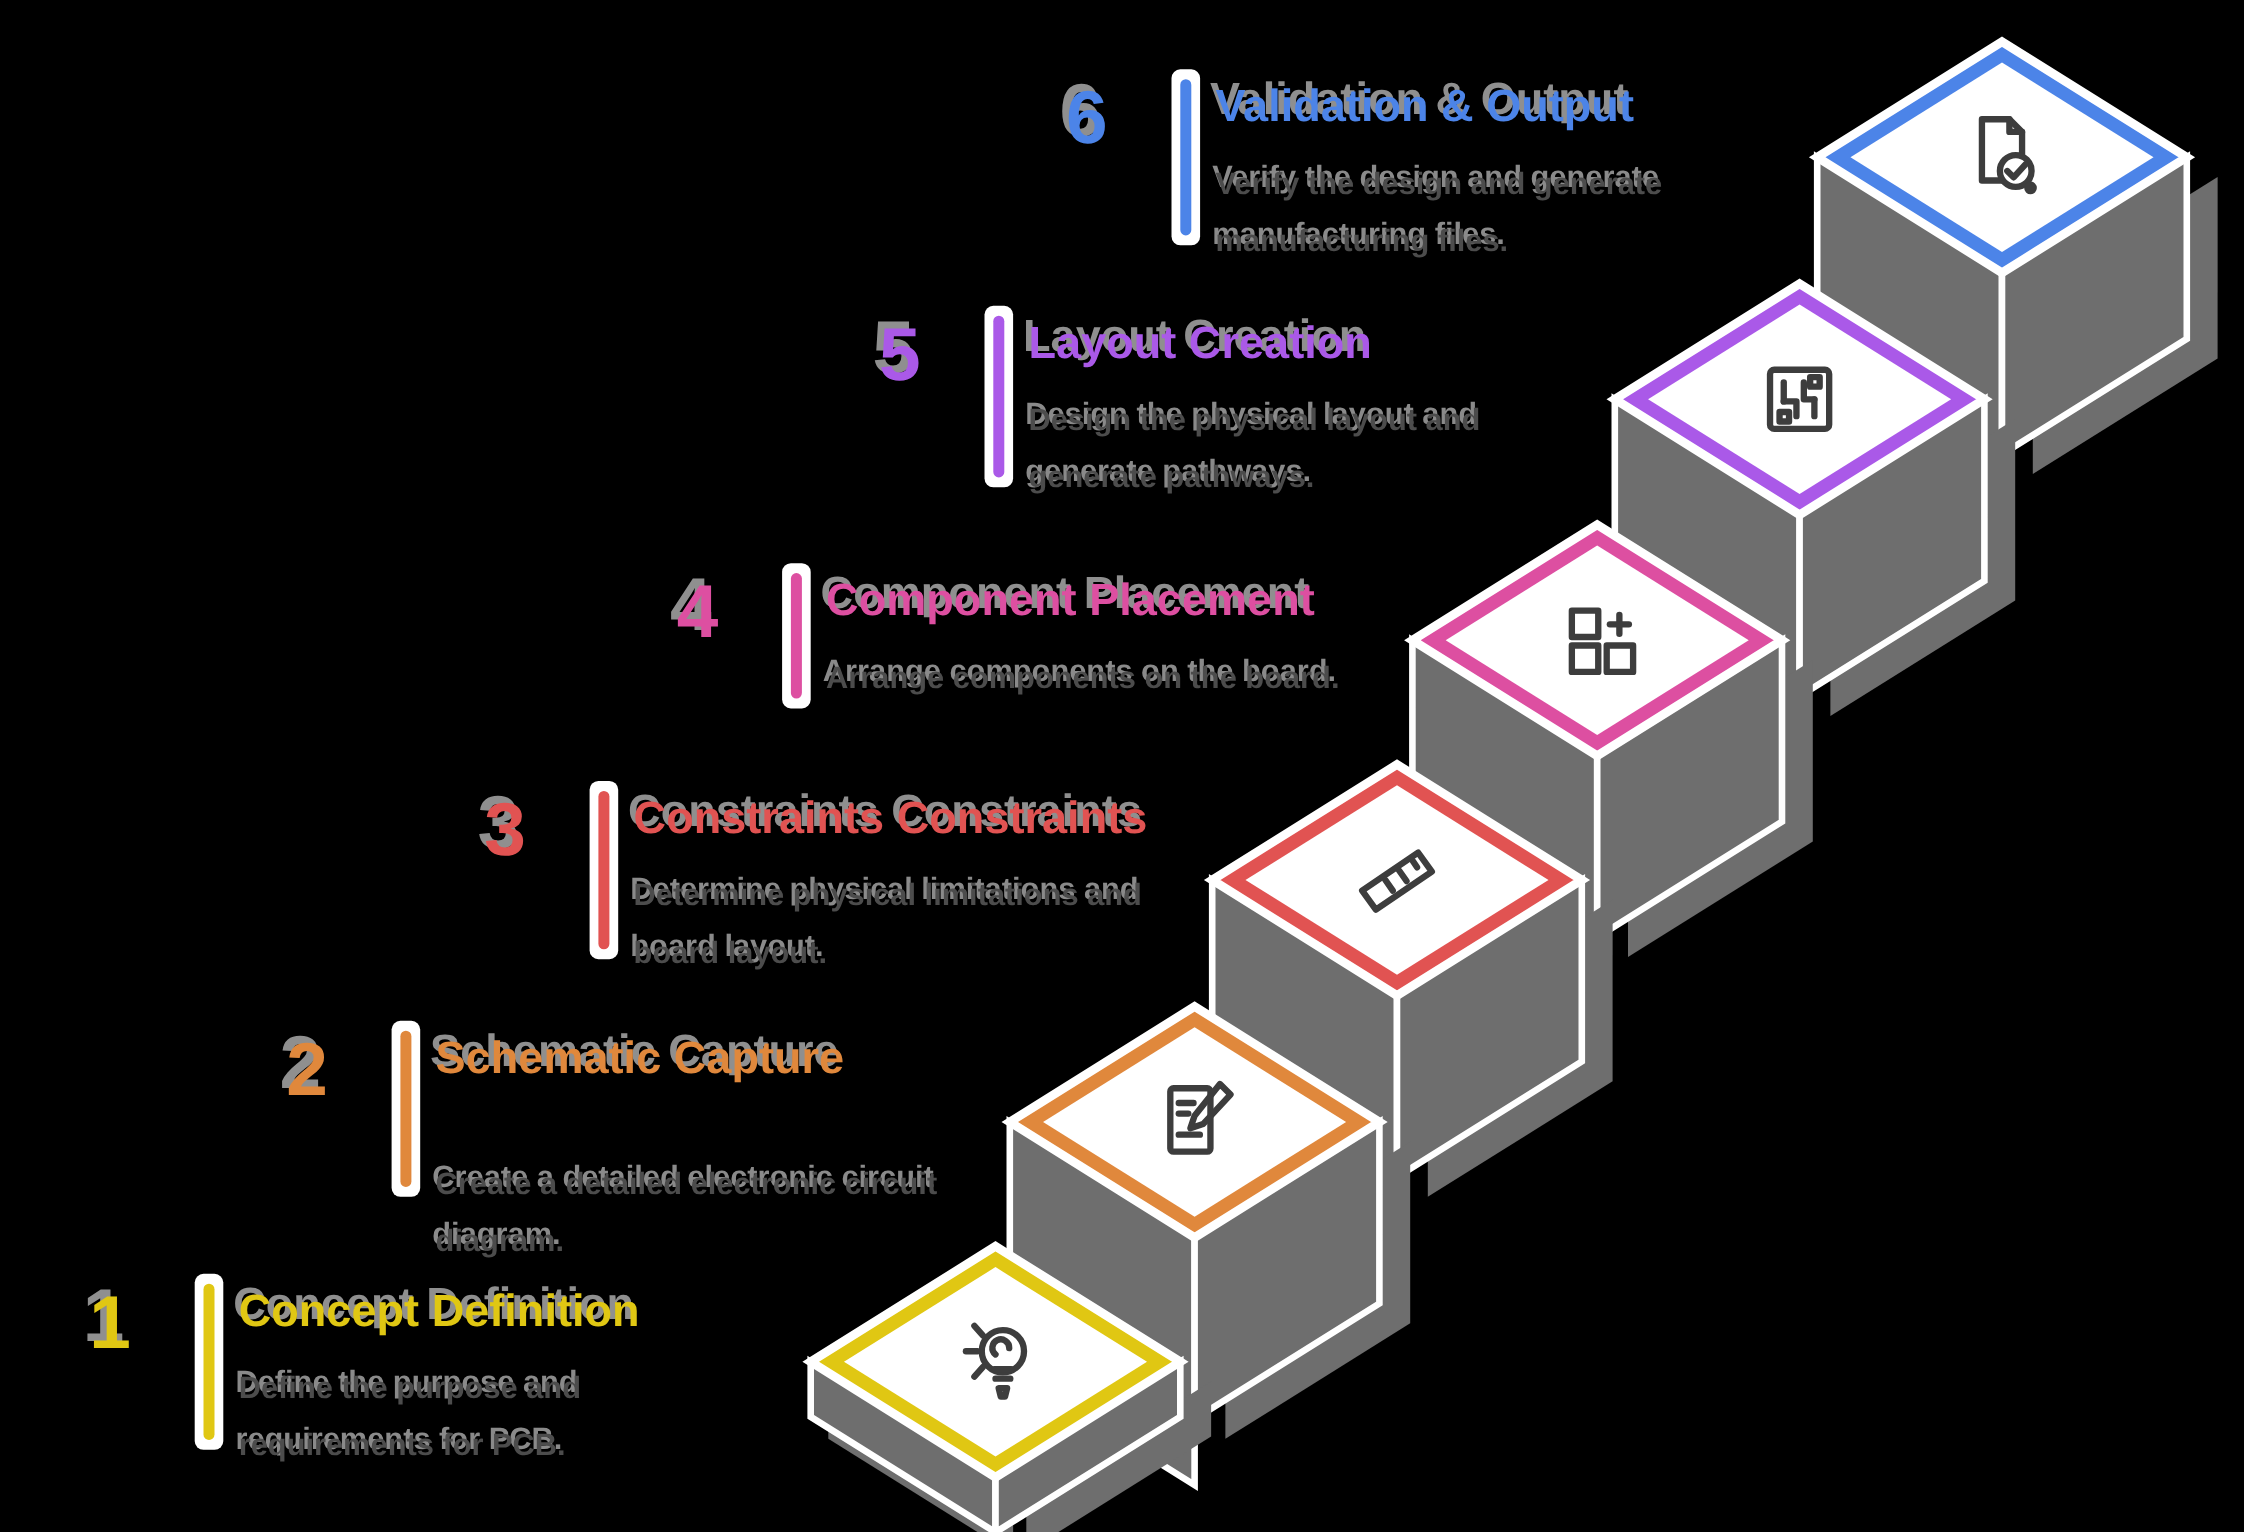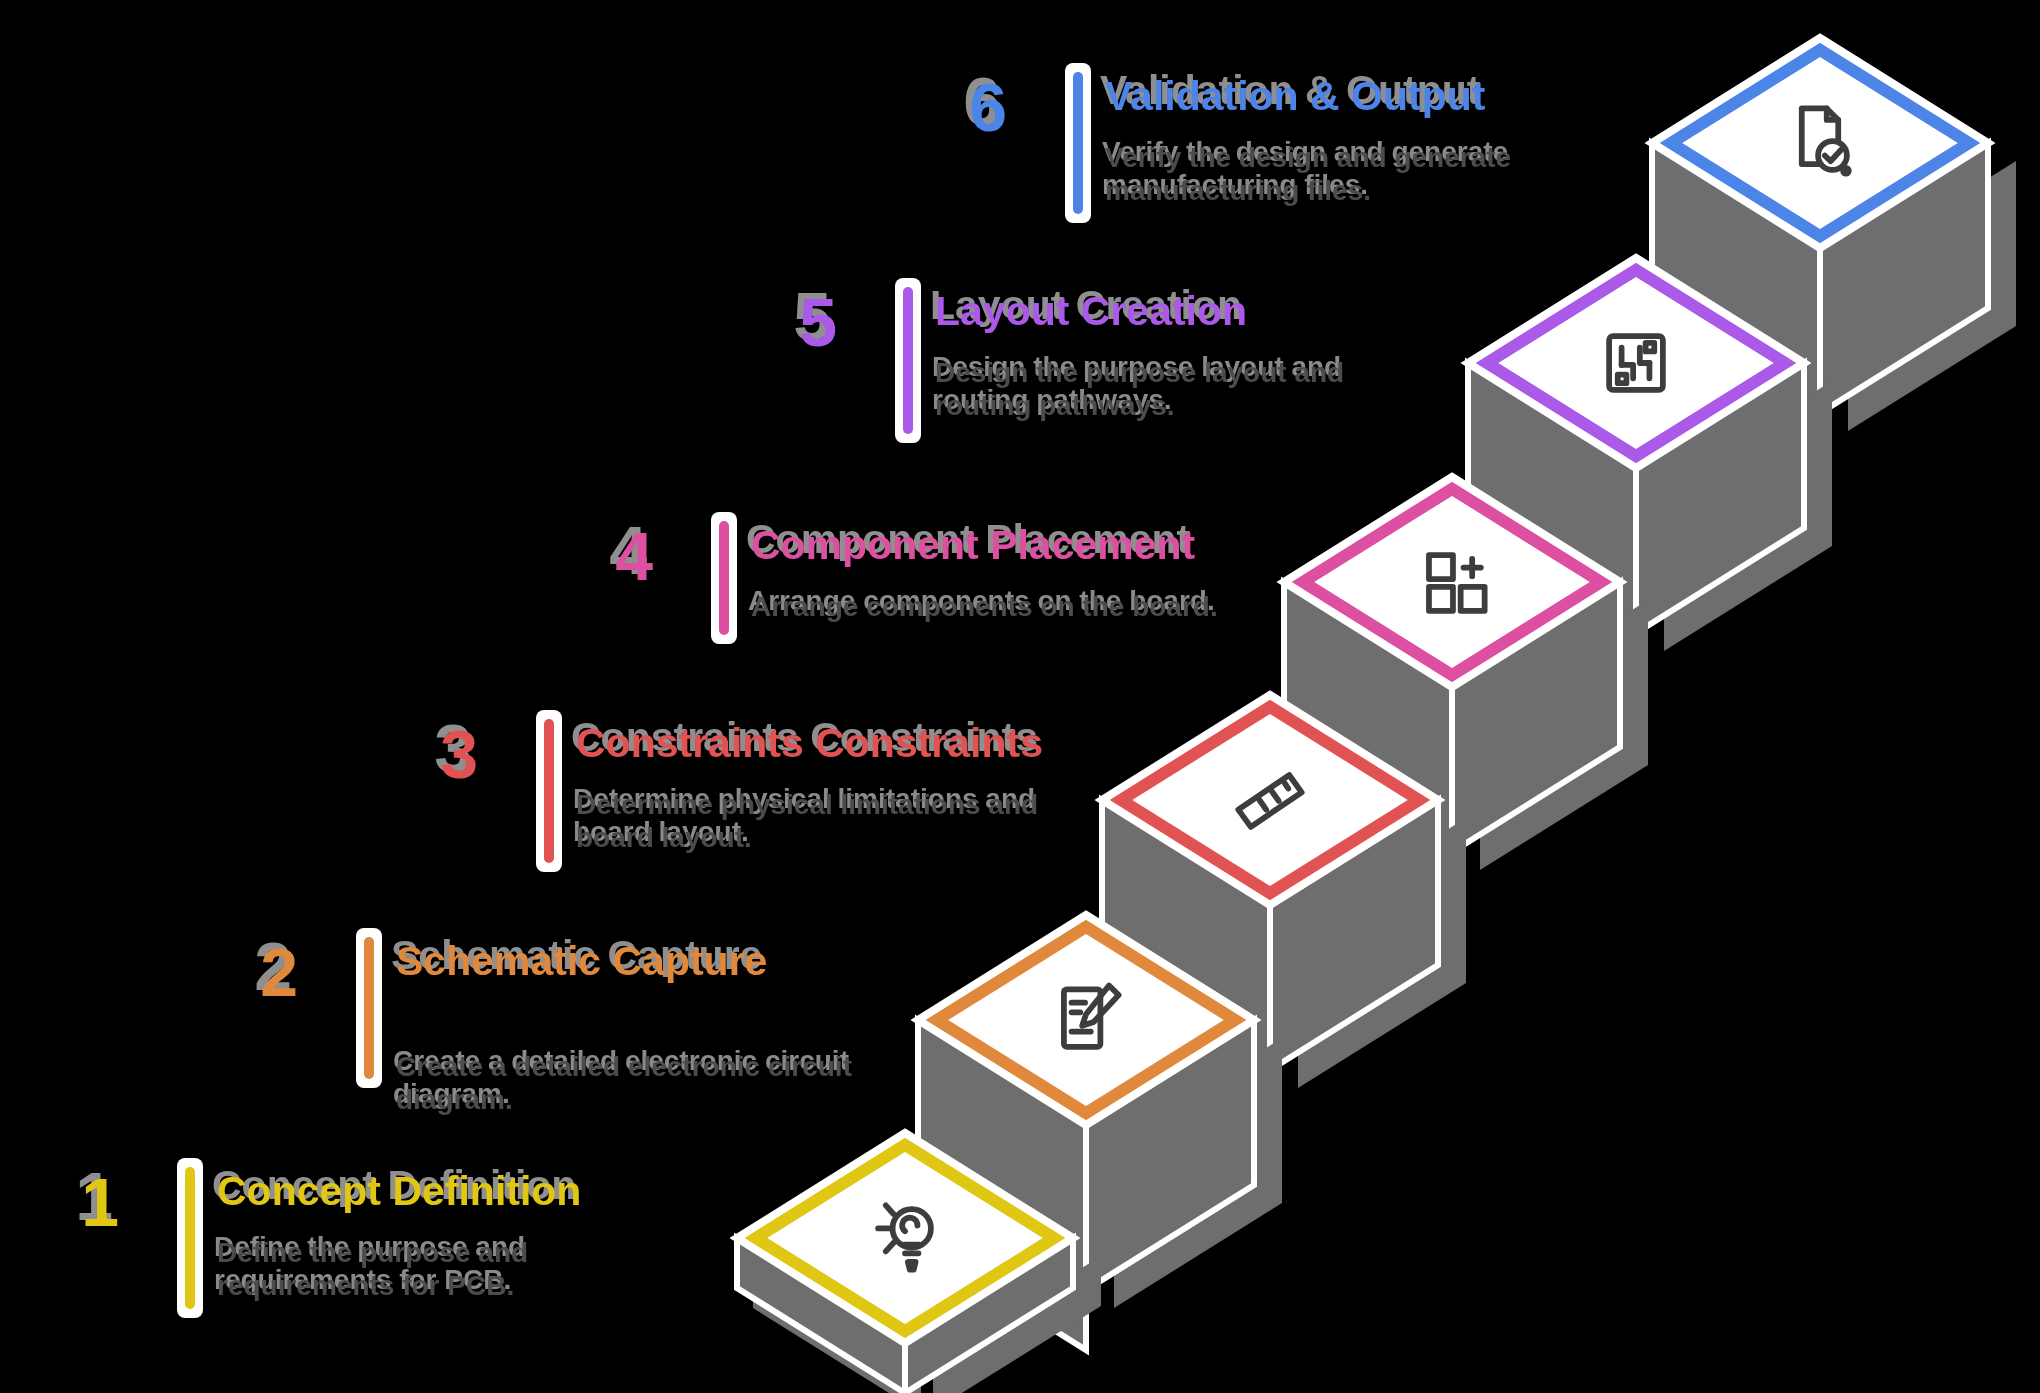--- a/index.html
+++ b/index.html
@@ -7,21 +7,21 @@
          font-family:"Liberation Sans", sans-serif;}
   #stairs{position:absolute;left:0;top:0;}
   .step-label{position:absolute;left:0;top:0;width:0;height:0;}
   .num{position:absolute;width:150px;text-align:right;font-size:68px;font-weight:800;
        line-height:1.0;text-shadow:-6px -6px 0 #8f8f8f;}
   .barpanel{position:absolute;width:26px;background:#ffffff;border-radius:8px;
             display:flex;align-items:center;justify-content:center;}
   .bar{width:10px;border-radius:5px;}
   .title{position:absolute;font-size:41px;font-weight:700;line-height:1.1;white-space:nowrap;
          text-shadow:-5px -6px 0 #8f8f8f;}
-  .desc{position:absolute;font-size:28px;font-weight:700;line-height:33px;color:#4c4c4c;
+  .desc{position:absolute;font-size:28px;font-weight:700;line-height:52px;color:#4c4c4c;
         text-shadow:-3px -6px 0 #8a8a8a;}
 </style>
 </head>
 <body>
 
 <div id="stage">
 
   <svg id="stairs" width="2040" height="1393" viewBox="0 0 2040 1393">
       <polygon points="1848,266 2016,161 2016,326 1848,431" fill="#6e6e6e"></polygon>
       <polygon points="1652,143 1820,248 1820,473 1652,368" fill="#6e6e6e" stroke="#fff" stroke-width="6" stroke-linejoin="miter"></polygon>
@@ -137,21 +137,21 @@
     <div class="title" style="left: 751px; top: 523px; color: rgb(221, 79, 161);">Component Placement</div>
     <div class="desc" style="left:751px;top:590px;width:620px">Arrange components on the board.</div>
   </div>
 
   <div class="step-label">
     <div class="num" style="left: 687px; top: 288px; color: rgb(170, 89, 232);">5</div>
     <div class="barpanel" style="left:895px;top:278px;height:165px">
       <div class="bar" style="height: 147px; background: rgb(170, 89, 232);"></div>
     </div>
     <div class="title" style="left: 935px; top: 289px; color: rgb(170, 89, 232);">Layout Creation</div>
-    <div class="desc" style="left:935px;top:356px;width:460px">Design the purpose layout and routing pathways.</div>
+    <div class="desc" style="left:935px;top:356px;width:460px">Design the physical layout and generate pathways.</div>
   </div>
 
   <div class="step-label">
     <div class="num" style="left: 857px; top: 73px; color: rgb(76, 132, 232);">6</div>
     <div class="barpanel" style="left:1065px;top:63px;height:160px">
       <div class="bar" style="height: 142px; background: rgb(76, 132, 232);"></div>
     </div>
     <div class="title" style="left: 1105px; top: 74px; color: rgb(76, 132, 232);">Validation &amp; Output</div>
     <div class="desc" style="left:1105px;top:141px;width:470px">Verify the design and generate manufacturing files.</div>
   </div>

